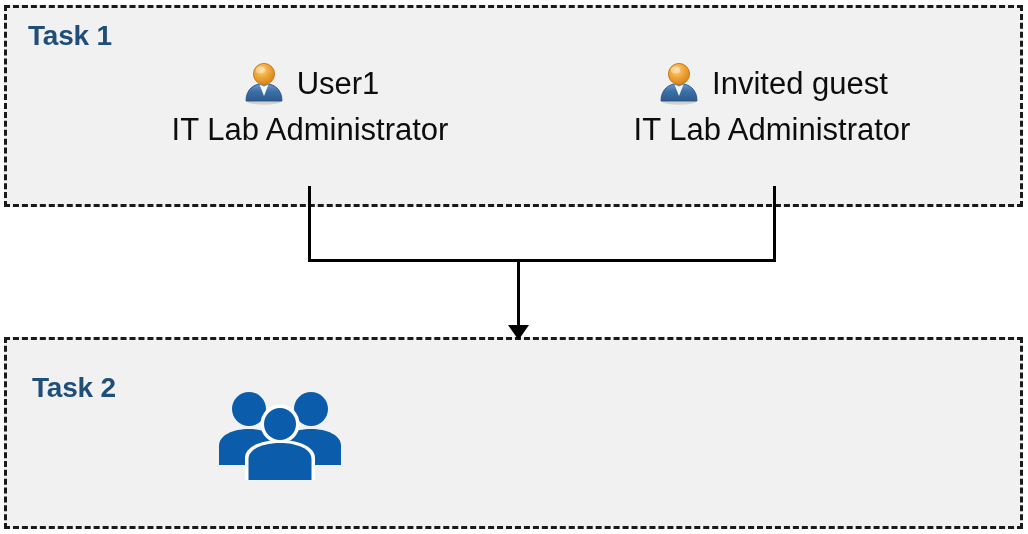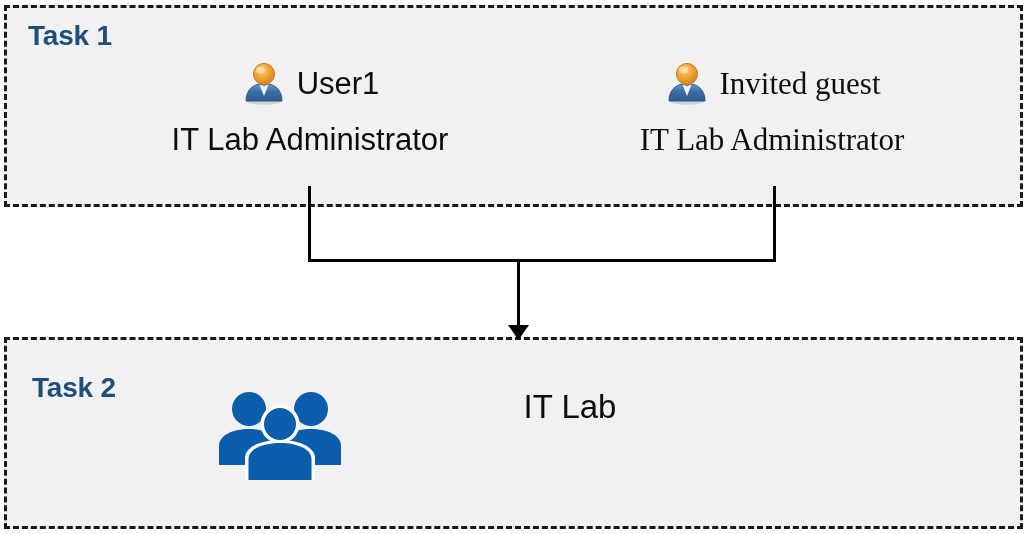--- a/index.html
+++ b/index.html
@@ -56,32 +56,32 @@
   
   .person-group {
     position: absolute;
     text-align: center;
     color: #0d0d0d;
     font-size: 31px;
     line-height: 1.42;
     white-space: nowrap;
   }
   #person-user1  { left: 110px; top: 58px; width: 400px; }
-  #person-guest  { left: 572px; top: 58px; width: 400px; font-family: Liberation Serif, serif; }
+  #person-guest  { left: 572px; top: 58px; width: 400px; }
 
   .person-line-top {
     display: flex;
     align-items: flex-end;
     justify-content: center;
     gap: 10px;
     height: 48px;
   }
   .person-line-bottom {
     display: block;
-    margin-top: 12px;
+    margin-top: 2px;
   }
 
   .user-icon {
     display: inline-block;
     width: 46px;
     height: 46px;
     flex: 0 0 46px;
     vertical-align: middle;
   }
 
@@ -196,21 +196,20 @@
       <path d="M65 77 L65 58 C65 47 79 41 95 41 C111 41 125 47 125 58 L125 77 Z" fill="#0B5CAB"></path>
 
       <circle cx="64" cy="36" r="19.5" fill="#FFFFFF"></circle>
       <circle cx="64" cy="36" r="16" fill="#0B5CAB"></circle>
       <path d="M29 92 L29 70 C29 59 45 52 64 52 C83 52 99 59 99 70 L99 92 Z" fill="#FFFFFF"></path>
       <path d="M32.5 92 L32.5 71 C32.5 61 47 55 64 55 C81 55 95.5 61 95.5 71 L95.5 92 Z" fill="#0B5CAB"></path>
     </svg>
   </div>
 
   <div id="group-label">
-    <div>IT Lab</div>
   </div>
 
   <svg id="connector" viewBox="0 0 1028 534" aria-hidden="true">
 
     <path d="M309.5 186 L309.5 260.5" stroke="#000000" stroke-width="3" fill="none"></path>
 
     <path d="M774.5 186 L774.5 260.5" stroke="#000000" stroke-width="3" fill="none"></path>
 
     <path d="M308 260.5 L776 260.5" stroke="#000000" stroke-width="3" fill="none"></path>
 

